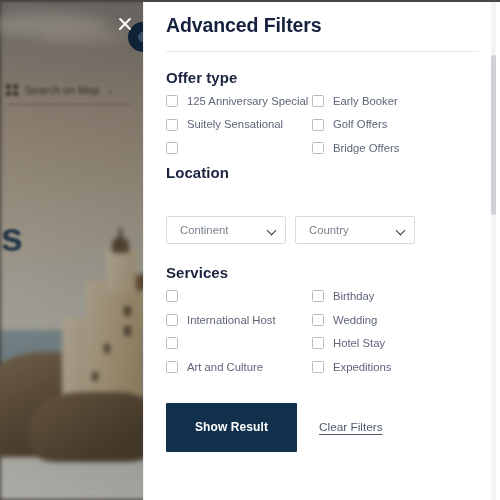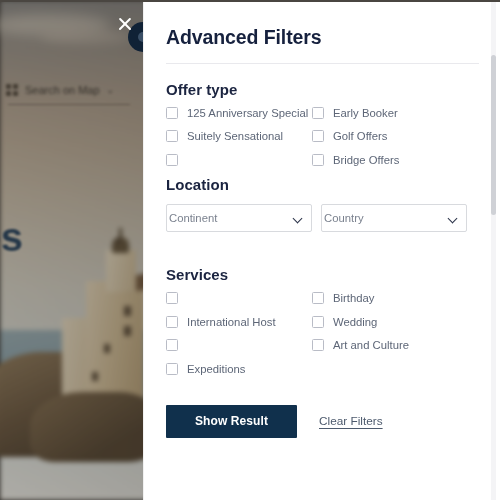--- a/index.html
+++ b/index.html
@@ -243,21 +243,21 @@
     position: absolute;
     left: 143px; top: 0;
     width: 357px; height: 500px;
     background: #ffffff;
     z-index: 10;
     overflow: hidden;
     border-left: 1px solid rgba(0,0,0,.06);
   }
   .panel-inner {
     position: absolute;
-    left: 0; top: 12px;
+    left: 0; top: 0;
     width: 357px;
     padding: 0 22px 0 22px;
   }
 
   .panel-title {
     margin-top: 14px;
     font-size: 19.5px;
     font-weight: 700;
     color: #16213e;
     letter-spacing: -0.1px;
@@ -269,33 +269,33 @@
   }
 
   .section-head {
     font-size: 15px;
     font-weight: 700;
     color: #1b2440;
     letter-spacing: .05px;
   }
   .sec-offer  { margin-top: 17px; }
   .sec-loc    { margin-top: 10px; }
-  .sec-serv   { margin-top: 34px; }
+  .sec-serv   { margin-top: 20px; }
 
   
   .cb-grid {
     margin-top: 9px;
     display: grid;
     grid-template-columns: 146px 1fr;
     row-gap: 11px;
     column-gap: 0;
   }
   .cb {
     display: flex;
-    align-items: flex-start;
+    align-items: center;
     gap: 9px;
     cursor: pointer;
   }
   .cb-box {
     width: 12px; height: 12px;
     border: 1px solid #b9bcc6;
     border-radius: 1.5px;
     background: #fff;
     flex: none;
   }
@@ -307,28 +307,29 @@
   }
 
   
   .sel-row {
     margin-top: 11px;
     display: flex;
     gap: 9px;
   }
   .sel {
     position: relative;
-    width: 146px; height: 28px;
+    width: 120px; height: 28px;
     border: 1px solid #d8dade;
     border-radius: 2px;
     background: #fff;
     display: flex;
     align-items: center;
-    padding: 0 2px;
+    padding: 0 13px;
     cursor: pointer;
+    margin-top: 24px;
   }
   .sel-val {
     font-size: 11.3px;
     color: #7b828f;
   }
   .sel-chev {
     position: absolute;
     right: 10px; top: 10px;
     width: 7px; height: 7px;
     border-right: 1.4px solid #2b3348;
@@ -337,21 +338,21 @@
   }
 
   
   .footer {
     margin-top: 30px;
     display: flex;
     align-items: center;
     gap: 22px;
   }
   .btn-primary {
-    width: 131px; height: 33px;
+    width: 131px; height: 49px;
     background: #10304c;
     color: #ffffff;
     border: none;
     border-radius: 1px;
     font-family: "Liberation Sans", sans-serif;
     font-size: 12px;
     font-weight: 700;
     letter-spacing: .1px;
     cursor: pointer;
   }
@@ -499,20 +500,24 @@
         </label>
         <label class="cb">
           <span class="cb-box"></span>
           <span class="cb-label">Wedding</span>
         </label>
         <label class="cb">
           <span class="cb-box"></span>
         </label>
         <label class="cb">
           <span class="cb-box"></span>
+          <span class="cb-label">Hotel Stay</span>
+        </label>
+        <label class="cb">
+          <span class="cb-box"></span>
           <span class="cb-label">Art and Culture</span>
         </label>
         <label class="cb">
           <span class="cb-box"></span>
           <span class="cb-label">Expeditions</span>
         </label>
       </div>
 
       <div class="footer">
         <button class="btn-primary">Show Result</button>

